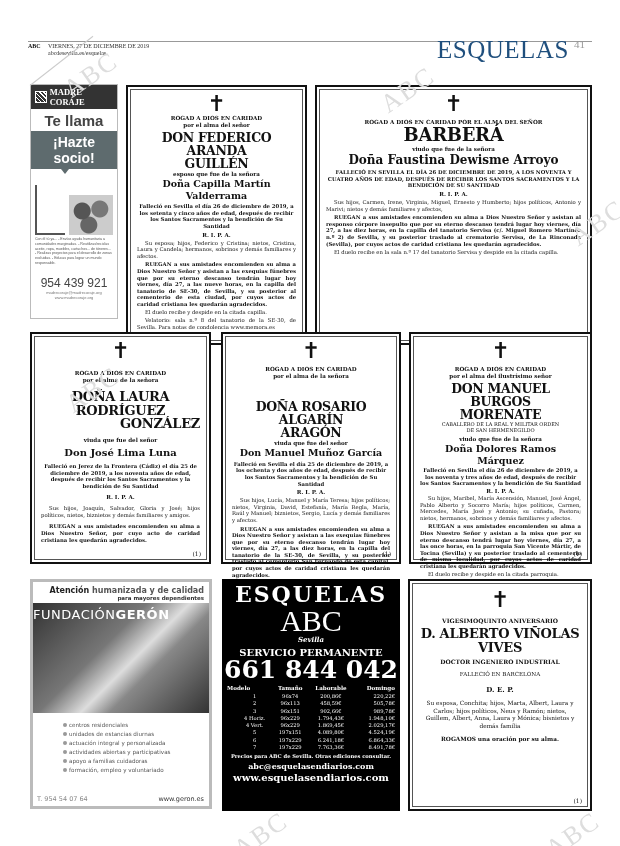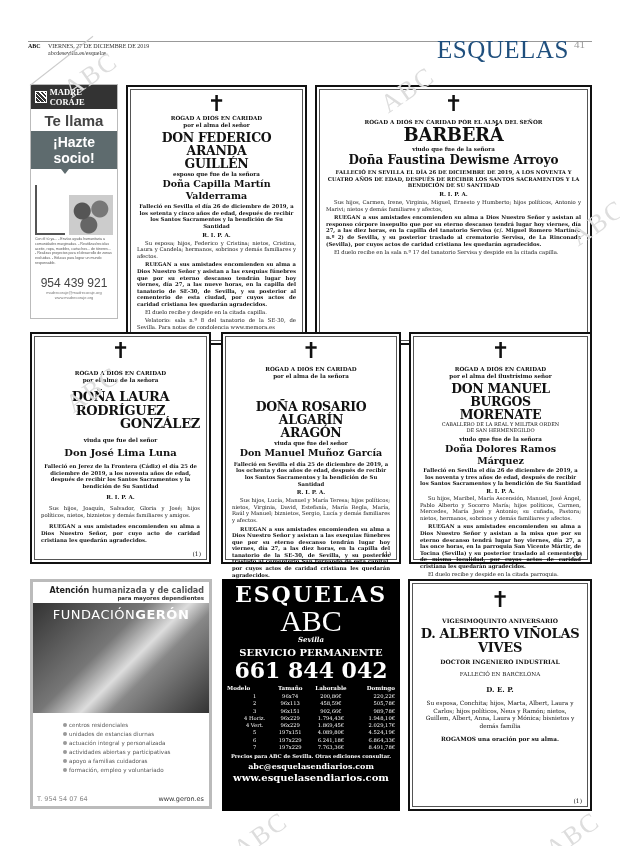--- a/index.html
+++ b/index.html
@@ -46,33 +46,33 @@
   .mc-phone { font-size: 12px; color: #444; text-align: center; font-family: "Liberation Sans", sans-serif; margin-top: 10px; }
   .mc-links { font-size: 4px; color: #777; text-align: center; line-height: 5px; font-family: "Liberation Sans", sans-serif; }
 
   
   .geron { left: 30px; top: 579px; width: 182px; height: 230px; border: 3px solid #bbb; background: #fff; }
   .g-head { text-align: right; padding: 4px 5px 2px; font-family: "DejaVu Sans", sans-serif; }
   .g-h1 { font-size: 8px; font-weight: bold; color: #555; }
   .g-h1 b { color: #222; }
   .g-h2 { font-size: 5.5px; font-weight: bold; color: #333; }
   .g-photo { height: 110px; background: linear-gradient(135deg, #333 0%, #777 40%, #ddd 55%, #888 65%, #333 100%); position: relative; }
-  .g-brand { position: absolute; top: 4px; width: 100%; text-align: center; color: #fff; font-size: 13px; font-family: "DejaVu Sans", sans-serif; letter-spacing: 0.5px; }
+  .g-brand { position: absolute; top: 4px; width: 100%; color: #fff; font-size: 13px; font-family: "DejaVu Sans", sans-serif; letter-spacing: 0.5px; }
   .g-list { padding: 8px 0 0 30px; font-size: 5.6px; line-height: 9px; color: #555; font-family: "DejaVu Sans", sans-serif; }
   .g-list span.dot { display: inline-block; width: 4px; height: 4px; border-radius: 50%; background: #999; margin-right: 2px; }
   .g-foot { position: absolute; bottom: 3px; left: 4px; right: 5px; display: flex; justify-content: space-between; font-family: "DejaVu Sans", sans-serif; font-size: 6.5px; color: #888; }
   .g-foot .web { color: #333; }
 
   
   .abcad { left: 222px; top: 579px; width: 178px; height: 232px; background: #000; color: #fff; text-align: center; }
   .a-title { font-size: 22px; font-weight: bold; letter-spacing: 2px; margin-top: 2px; font-family: "DejaVu Serif", serif; }
   .a-abc { font-size: 30px; font-family: "Liberation Serif", serif; line-height: 28px; }
   .a-city { font-size: 7px; font-style: italic; font-weight: bold; }
   .a-serv { font-size: 10px; font-weight: bold; margin-top: 3px; }
-  .a-phone { font-size: 22px; font-weight: bold; line-height: 24px; font-family: "DejaVu Serif", serif; }
+  .a-phone { font-size: 25px; font-weight: bold; line-height: 24px; font-family: "DejaVu Serif", serif; }
   .a-table { width: 168px; margin: 3px auto 0; font-size: 5.2px; border-collapse: collapse; }
   .a-table th { font-weight: bold; font-size: 5.6px; padding-bottom: 2px; }
   .a-table td { line-height: 7.3px; }
   .a-note { font-size: 5.2px; font-weight: bold; margin-top: 2px; }
   .a-mail { font-size: 8px; font-weight: bold; margin-top: 2px; }
   .a-web { font-size: 10px; font-weight: bold; margin-top: 1px; }
 </style>
 </head>
 <body>
 

